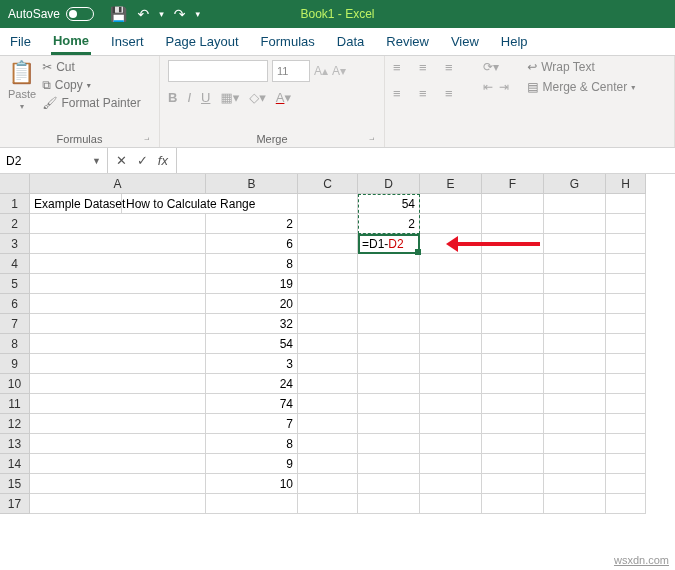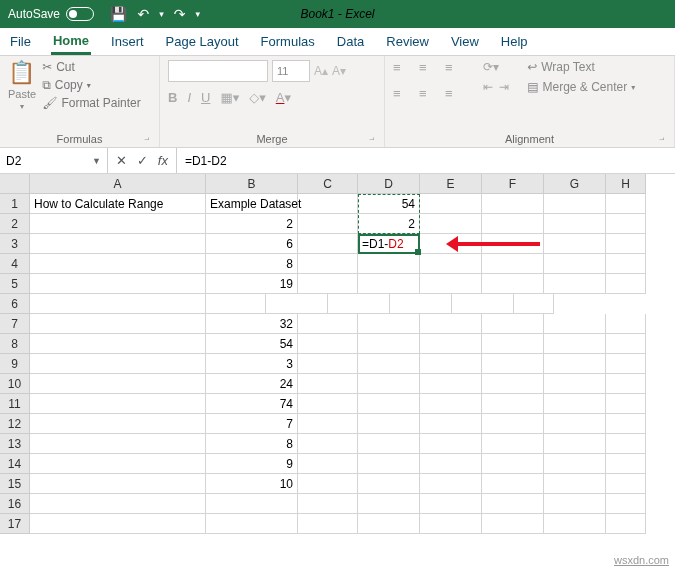--- a/index.html
+++ b/index.html
@@ -5,21 +5,21 @@
 * { box-sizing: border-box; margin: 0; padding: 0; font-family: "Segoe UI", Arial, sans-serif; }
 body { width: 675px; height: 570px; background: #fff; overflow: hidden; font-size: 12px; position: relative; }
 
 
 .titlebar { height: 28px; background: #217346; color: #fff; display: flex; align-items: center; position: relative; }
 .autosave { display: flex; align-items: center; gap: 6px; padding: 0 8px; font-size: 12px; }
 .toggle { width: 28px; height: 14px; border: 1px solid #fff; border-radius: 8px; position: relative; }
 .toggle::after { content: ""; position: absolute; width: 8px; height: 8px; background: #fff; border-radius: 50%; top: 2px; left: 2px; }
 .qat { display: flex; gap: 10px; margin-left: 8px; align-items: center; }
 .qat span { font-size: 14px; color:#fff; }
-.title { position: absolute; left: 50%; transform: translateX(-50%); color: #000000; font-size: 12px; font-style: italic; }
+.title { position: absolute; left: 50%; transform: translateX(-50%); color: #bef264; font-size: 12px; }
 
 
 .menubar { height: 28px; background: #fff; border-bottom: 1px solid #d4d4d4; display: flex; align-items: center; padding: 0 8px; gap: 18px; }
 .menubar .tab { font-size: 13px; color: #0c4a6e; padding: 4px 2px; cursor: pointer; }
 .menubar .tab.active { color: #217346; border-bottom: 3px solid #217346; font-weight: 600; }
 
 
 .ribbon { height: 92px; background: #f3f2f1; display: flex; border-bottom: 1px solid #d4d4d4; }
 .group { border-right: 1px solid #e1dfdd; padding: 4px 8px 0 8px; display: flex; flex-direction: column; justify-content: space-between; }
 .group .label { text-align: center; font-size: 11px; color: #666; padding: 2px 0; position: relative; }
@@ -183,54 +183,52 @@
             <span>↩</span>
             <span>Wrap Text</span>
           </div>
         <div>
             <span>▤</span>
             <span>Merge &amp; Center</span>
             <span style="font-size:8px">▾</span>
           </div>
       </div>
     </div>
-    <div class="label">Alignment</div>
   </div>
 </div>
 
 <div class="fbar">
   <div class="namebox">
     <span>D2</span>
     <span class="dd">▼</span>
   </div>
   <div class="fbtns">
     <span>✕</span>
     <span>✓</span>
     <i>fx</i>
   </div>
-  <div class="finput">=D1-D2</div>
 </div>
 
 <div class="sheet">
   <div class="colhdr">
     <div class="corner"></div>
     <div class="ch cA">A</div>
     <div class="ch cB cB-hdr" style="text-align:center">B</div>
     <div class="ch cC">C</div>
     <div class="ch cD cD-hdr" style="text-align:center">D</div>
     <div class="ch cE">E</div>
     <div class="ch cF">F</div>
     <div class="ch cG">G</div>
     <div class="ch cH">H</div>
   </div>
   <div class="rows" id="rows">
       <div class="row">
         <div class="rh">1</div>
+        <div class="cell cB" style="text-align:left">Example Dataset</div>
         <div class="cell cA" style="text-align:left">How to Calculate Range</div>
-        <div class="cell cB" style="text-align:left">Example Dataset</div>
         <div class="cell cC"></div>
         <div class="cell cD">54</div>
         <div class="cell cE"></div>
         <div class="cell cF"></div>
         <div class="cell cG"></div>
         <div class="cell cH"></div>
       </div>
       <div class="row">
         <div class="rh">2</div>
         <div class="cell cA" style="text-align:left"></div>
@@ -271,20 +269,21 @@
         <div class="cell cC"></div>
         <div class="cell cD"></div>
         <div class="cell cE"></div>
         <div class="cell cF"></div>
         <div class="cell cG"></div>
         <div class="cell cH"></div>
       </div>
       <div class="row">
         <div class="rh">6</div>
         <div class="cell cA" style="text-align:left"></div>
+        <div class="cell cB">20</div>
         <div class="cell cC"></div>
         <div class="cell cD"></div>
         <div class="cell cE"></div>
         <div class="cell cF"></div>
         <div class="cell cG"></div>
         <div class="cell cH"></div>
       </div>
       <div class="row">
         <div class="rh">7</div>
         <div class="cell cA" style="text-align:left"></div>
@@ -370,31 +369,20 @@
         <div class="cell cD"></div>
         <div class="cell cE"></div>
         <div class="cell cF"></div>
         <div class="cell cG"></div>
         <div class="cell cH"></div>
       </div>
       <div class="row">
         <div class="rh">15</div>
         <div class="cell cA" style="text-align:left"></div>
         <div class="cell cB">10</div>
-        <div class="cell cC"></div>
-        <div class="cell cD"></div>
-        <div class="cell cE"></div>
-        <div class="cell cF"></div>
-        <div class="cell cG"></div>
-        <div class="cell cH"></div>
-      </div>
-      <div class="row">
-        <div class="rh">16</div>
-        <div class="cell cA" style="text-align:left"></div>
-        <div class="cell cB"></div>
         <div class="cell cC"></div>
         <div class="cell cD"></div>
         <div class="cell cE"></div>
         <div class="cell cF"></div>
         <div class="cell cG"></div>
         <div class="cell cH"></div>
       </div>
       <div class="row">
         <div class="rh">17</div>
         <div class="cell cA" style="text-align:left"></div>

